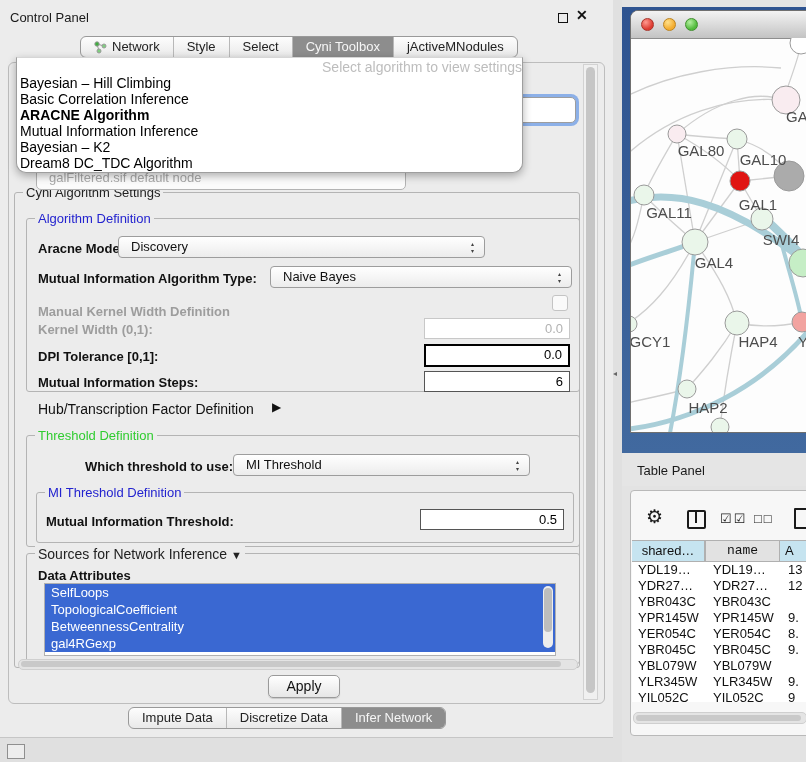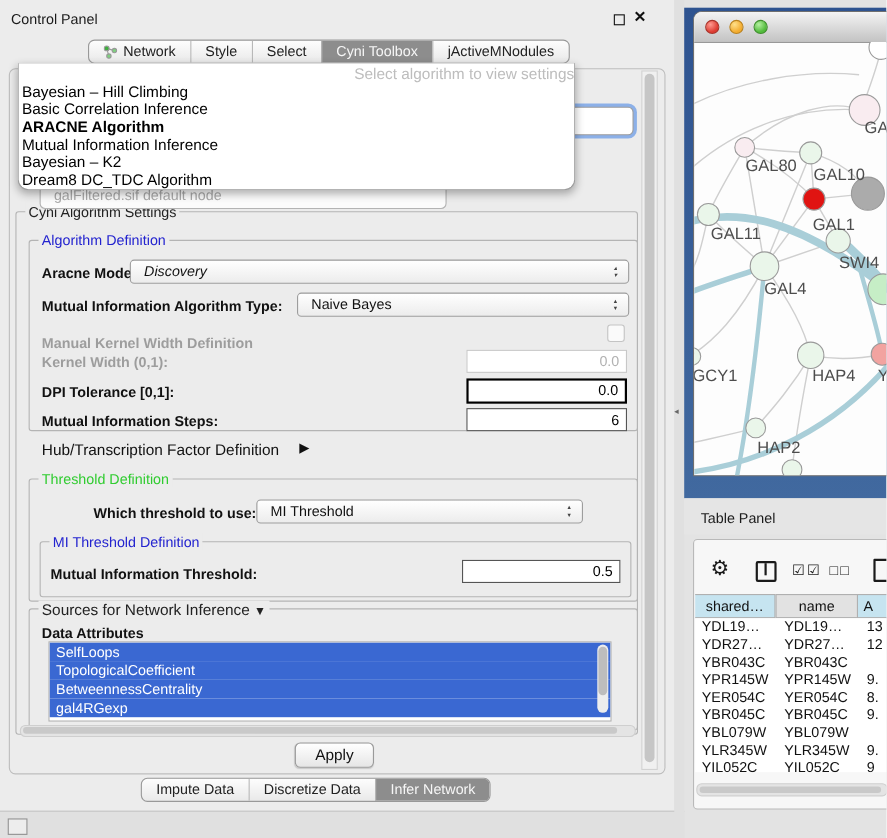--- a/index.html
+++ b/index.html
@@ -84,21 +84,21 @@
   .tp-title{position:absolute;left:15px;top:10px;font-size:13px;color:#1a1a1a;}
   .tp-card{position:absolute;left:630px;top:490px;width:182px;height:246px;background:#f7f7f7;
            border:1px solid #b9b9b9;border-radius:4px;box-sizing:border-box;}
   .ticon{position:absolute;color:#1a1a1a;}
   .split-icon{position:absolute;left:56px;top:19px;width:15px;height:15px;border:2px solid #1a1a1a;border-radius:2px;}
   .split-icon div{position:absolute;left:6px;top:0;width:2px;height:11px;background:#1a1a1a;}
   .doc-icon{position:absolute;left:163px;top:17px;width:13px;height:17px;border:2px solid #1a1a1a;border-radius:1px;background:#f7f7f7;}
   .tbl-header{position:absolute;left:1px;top:49px;display:flex;height:22px;}
   .th{box-sizing:border-box;border:1px solid #b0b0b0;border-left:none;text-align:center;line-height:20px;font-size:13px;}
   .th.blue{background:#c6e4f0;}
-  .th.gray{background:#e2e2e2;border-left:1px solid #b0b0b0;}
+  .th.gray{background:#e2e2e2;border-left:1px solid #b0b0b0;font-family:Liberation Mono, monospace;}
   .tbl-rows{position:absolute;left:1px;top:71px;width:180px;height:140px;overflow:hidden;background:#fff;}
   .tr{display:flex;height:16px;line-height:16px;font-size:13px;}
   .td{overflow:hidden;white-space:nowrap;}
   .td.c1{width:77px;padding-left:6px;box-sizing:border-box;}
   .td.c2{width:75px;padding-left:4px;box-sizing:border-box;}
   .td.c3{width:28px;padding-left:4px;box-sizing:border-box;}
 </style>
 </head>
 <body>
 
@@ -153,21 +153,21 @@
     </div>
 
     <div class="gbox" style="left:14px;top:192px;width:564px;height:474px;">
       <span class="gtitle t-black">Cyni Algorithm Settings</span>
     </div>
 
     <div class="gbox" style="left:26px;top:218px;width:552px;height:172px;">
       <span class="gtitle t-blue">Algorithm Definition</span>
     </div>
     <span class="lbl" style="left:38px;top:241px;">Aracne Mode:</span>
-    <div class="combo" style="left:118px;top:236px;width:454px;font-style:italic;">
+    <div class="combo" style="left:118px;top:236px;width:367px;">
       <span>Discovery</span>
       <span class="spin"><span>▴</span><br><span>▾</span></span>
     </div>
     <span class="lbl" style="left:38px;top:271px;">Mutual Information Algorithm Type:</span>
     <div class="combo" style="left:270px;top:266px;width:302px;">
       <span>Naive Bayes</span>
       <span class="spin"><span>▴</span><br><span>▾</span></span>
     </div>
     <span class="lbl dis" style="left:38px;top:304px;">Manual Kernel Width Definition</span>
     <div class="checkbox" style="left:552px;top:295px;"></div>

